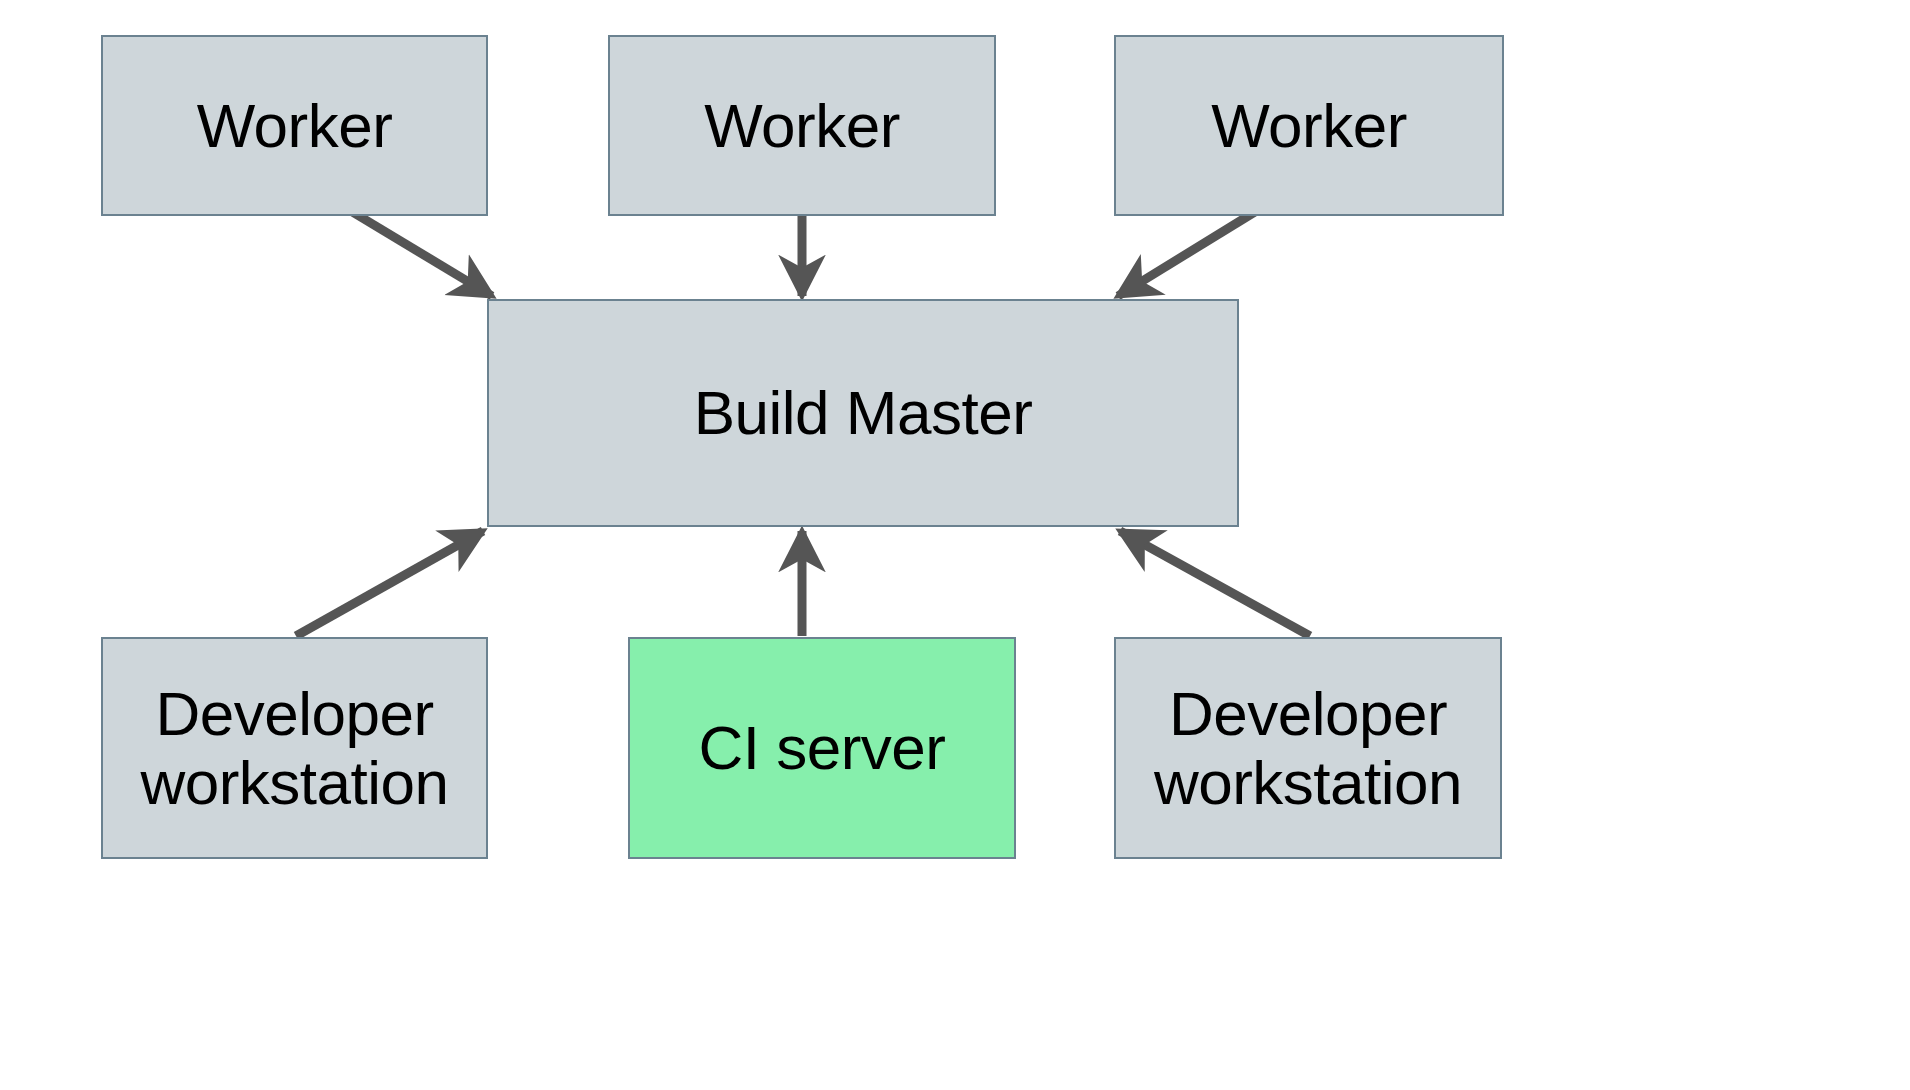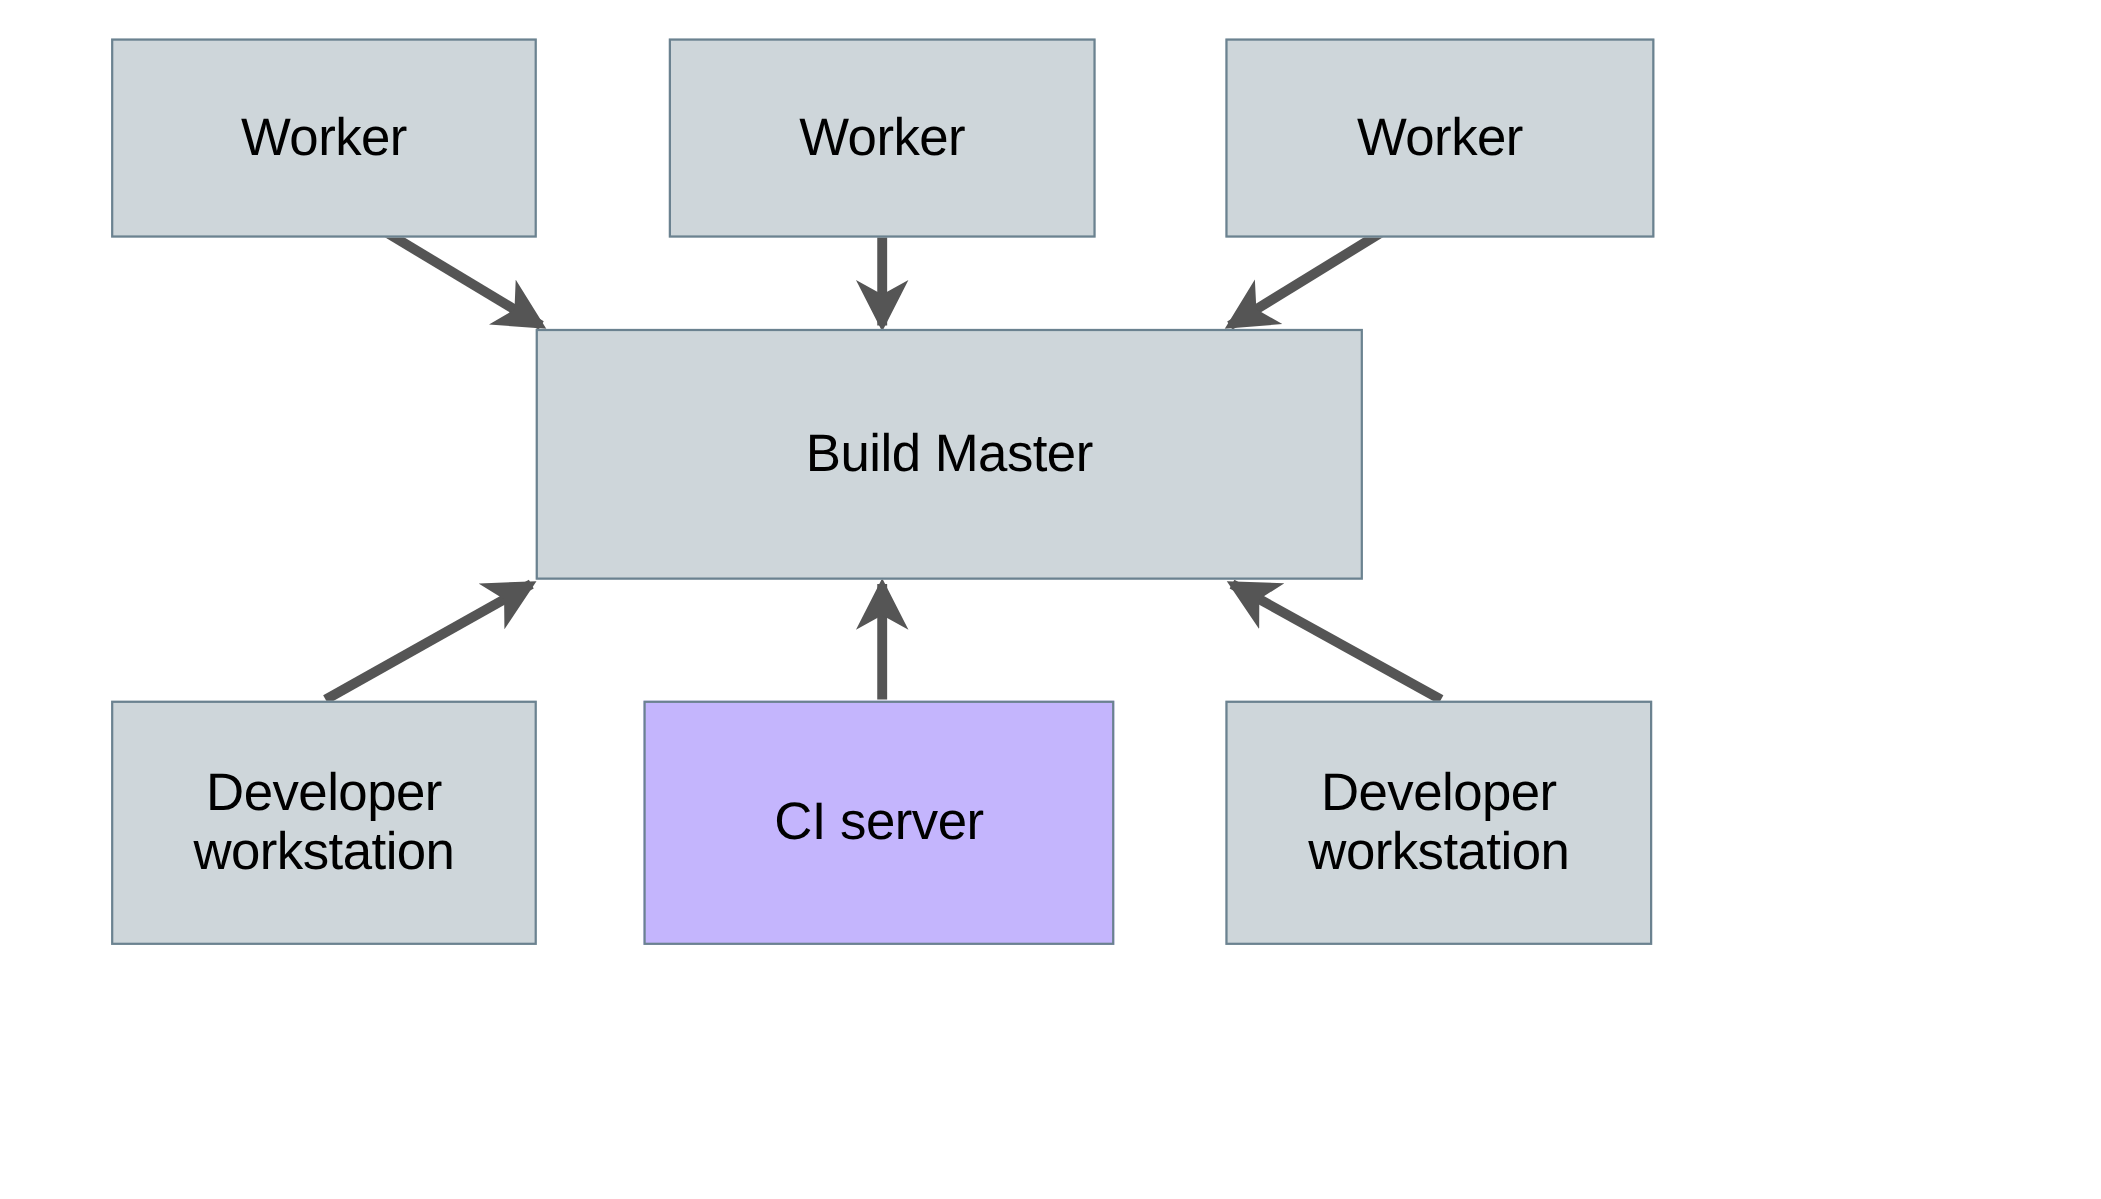--- a/index.html
+++ b/index.html
@@ -20,21 +20,21 @@
     box-sizing: border-box;
     background: #ced6da;
     border: 2px solid #6b8290;
     display: flex;
     align-items: center;
     justify-content: center;
     text-align: center;
   }
   .node-label {
     color: #000000;
-    font-size: 48px;
+    font-size: 62px;
     line-height: 1.12;
     font-weight: 400;
     white-space: pre-line;
     letter-spacing: -0.5px;
   }
   #edges {
     position: absolute;
     left: 0;
     top: 0;
     width: 1910px;
@@ -73,21 +73,21 @@
       <div class="node" style="left: 1114px; top: 35px; width: 390px; height: 181px; background: rgb(206, 214, 218); border-color: rgb(107, 130, 144);">
         <div class="node-label" style="color: rgb(0, 0, 0);">Worker</div>
       </div>
       <div class="node" style="left: 487px; top: 299px; width: 752px; height: 228px; background: rgb(206, 214, 218); border-color: rgb(107, 130, 144);">
         <div class="node-label" style="color: rgb(0, 0, 0);">Build Master</div>
       </div>
       <div class="node" style="left: 101px; top: 637px; width: 387px; height: 222px; background: rgb(206, 214, 218); border-color: rgb(107, 130, 144);">
         <div class="node-label" style="color: rgb(0, 0, 0);">Developer
 workstation</div>
       </div>
-      <div class="node" style="left: 585px; top: 637px; width: 428px; height: 222px; background: #c4b5fd; border-color: rgb(107, 130, 144);">
+      <div class="node" style="left: 628px; top: 637px; width: 388px; height: 222px; background: #86efac; border-color: rgb(107, 130, 144);">
         <div class="node-label" style="color: rgb(0, 0, 0);">CI server</div>
       </div>
       <div class="node" style="left: 1114px; top: 637px; width: 388px; height: 222px; background: rgb(206, 214, 218); border-color: rgb(107, 130, 144);">
         <div class="node-label" style="color: rgb(0, 0, 0);">Developer
 workstation</div>
       </div>
     </div>
 
 </div>
 

